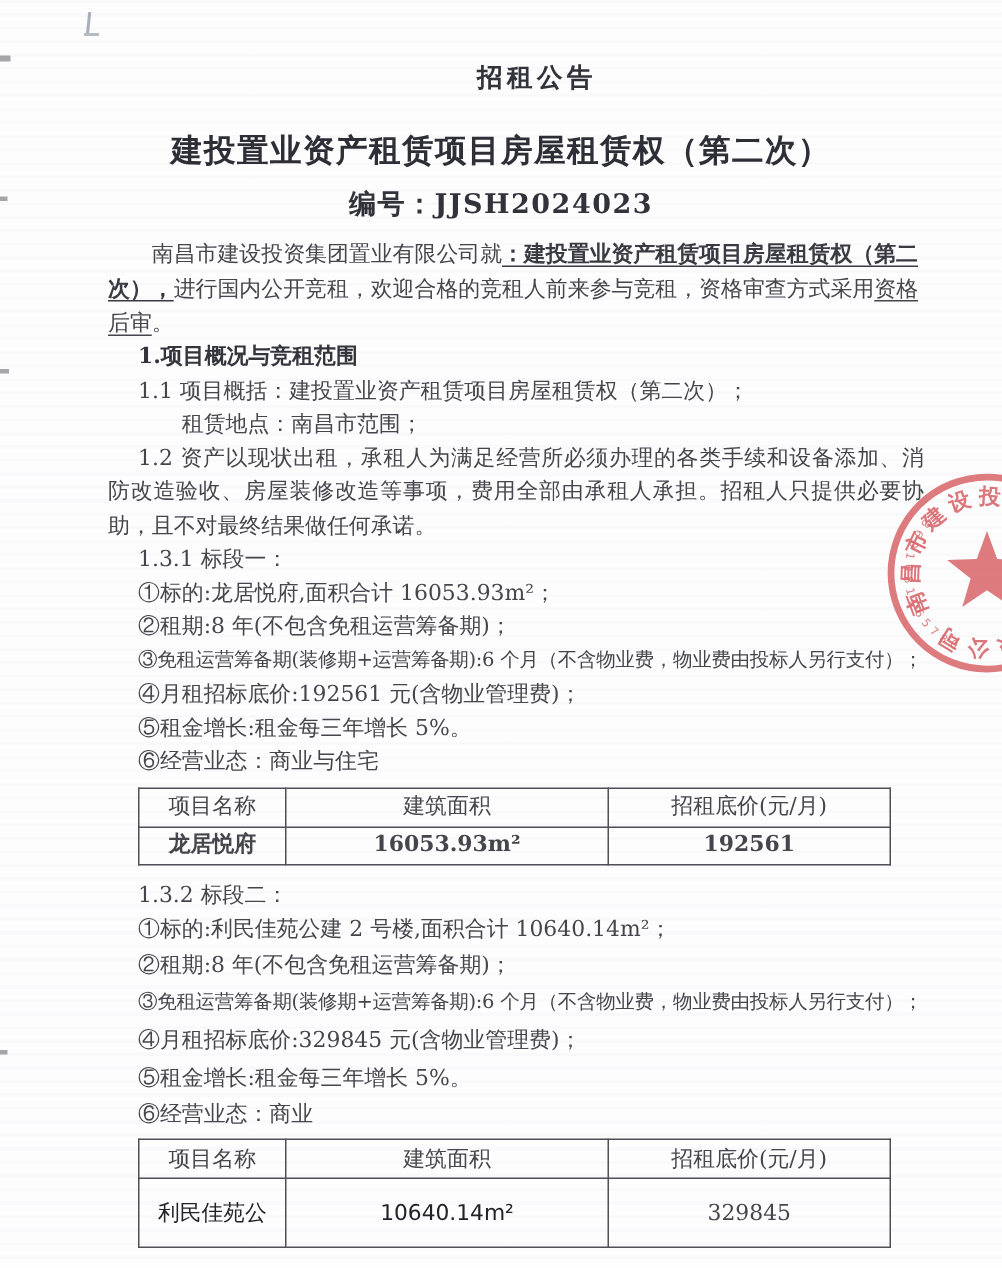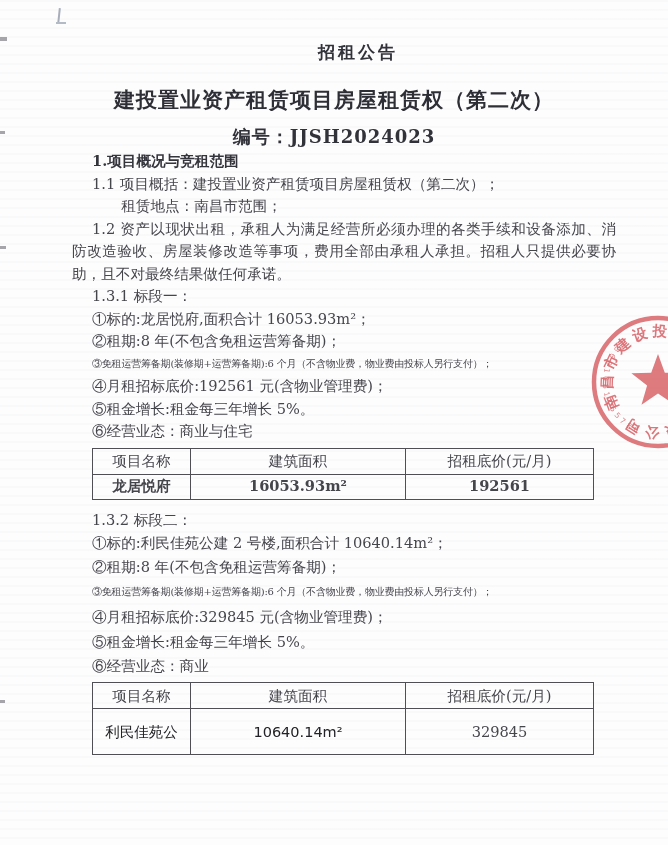--- a/index.html
+++ b/index.html
@@ -27,21 +27,21 @@
   
   .sec { margin:0 52px 0 92px; font-size:14.6px; line-height:22.5px; }
   .sec-h { font-weight:bold; color:#34343c; }
   .line { white-space:nowrap; }
   .indent2 { padding-left:2em; }
   .para { text-align:justify; margin-left:-20px; }  
   .para .first { padding-left:20px; }
   .items { margin-top:0; }
   .items .line { line-height:22.5px; }
   .lot2 .line { line-height:24.8px; }
-  .tight { font-size:10px; letter-spacing:-0.2px; }
+  .tight { font-size:13px; letter-spacing:-0.2px; }
 
   
   table { border-collapse:collapse; width:501px; margin-left:0px; table-layout:fixed; }
   .tbl1 { margin-top:5px; }
   .tbl2 { margin-top:3px; }
   th, td { border:1.5px solid #4f4f55; text-align:center; font-weight:normal; font-size:14.6px; color:#45454c; }
   th { height:26px; }
   .tbl1 td { height:25px;font-weight:bold; }
   .tbl2 td { height:46px; }
   col.c1 { width:98px; } col.c2 { width:215px; } col.c3 { width:188px; }
@@ -68,20 +68,21 @@
     </div>
   <div class="edge-dash" style="top:37px; width:7px; height:4px;"></div>
   <div class="edge-dash" style="top:131px; width:5px; height:3px;"></div>
   <div class="edge-dash" style="top:246px; width:6px; height:3px;"></div>
   <div class="edge-dash" style="top:700px; width:5px; height:3px;"></div>
 
   <div class="h-title">招租公告</div>
   <div class="h-sub">建投置业资产租赁项目房屋租赁权（第二次）</div>
   <div class="h-code">编号：JJSH2024023</div>
 
+  <div class="intro"><span>南昌市建设投资集团置业有限公司就</span><span class="bold-ul">：建投置业资产租赁项目房屋租赁权（第二次），</span><span>进行国内公开竞租，欢迎合格的竞租人前来参与竞租，资格审查方式采用</span><span class="ul">资格后审</span><span>。</span></div>
 
   <div class="sec">
     <div class="line sec-h">1.项目概况与竞租范围</div>
     <div class="line">1.1 项目概括：建投置业资产租赁项目房屋租赁权（第二次）；</div>
     <div class="line indent2">租赁地点：南昌市范围；</div>
     <div class="para"><span class="first">1.2 资产以现状出租，承租人为满足经营所必须办理的各类手续和设备添加、消防改造验收、房屋装修改造等事项，费用全部由承租人承担。招租人只提供必要协助，且不对最终结果做任何承诺。</span></div>
 
     <div class="line">1.3.1 标段一：</div>
     <div class="items">
       <div class="line">①标的:龙居悦府,面积合计 16053.93m²；</div>

